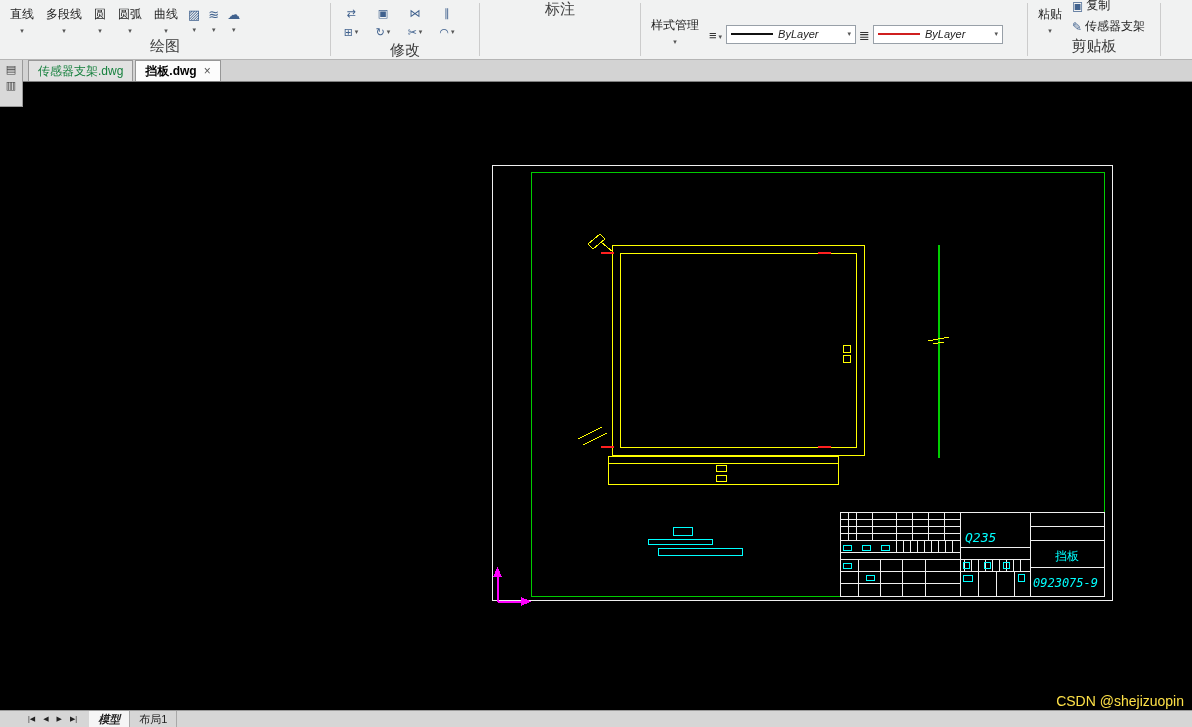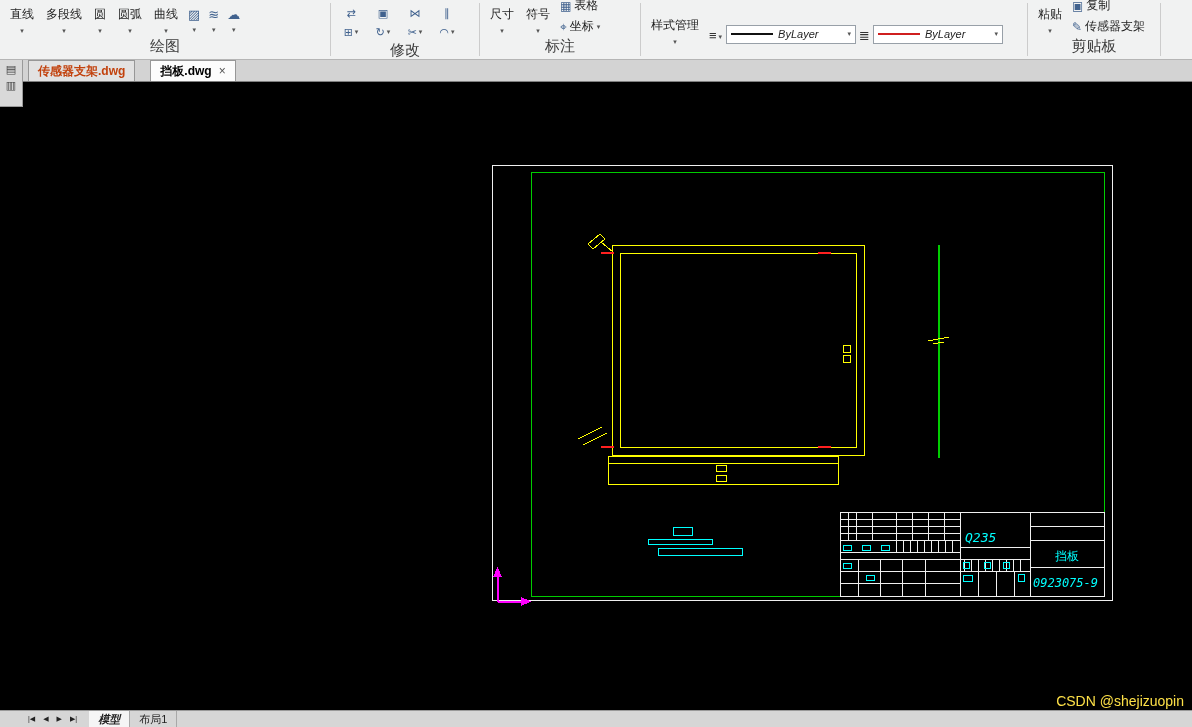--- a/index.html
+++ b/index.html
@@ -32,22 +32,22 @@
   .combo{display:flex;align-items:center;height:19px;background:#fff;border:1px solid #98a0a8;margin-top:8px;padding:0 4px;width:130px;font-style:italic;}
   .combo .caret{margin:0;}
   .combo-line{width:42px;height:0;border-top:2px solid #111;margin-right:5px;flex:none;}
   .combo-line.red{border-top-color:#cf1f1f;}
   .combo-text{flex:1;font-size:11px;overflow:hidden;white-space:nowrap;}
   .lw-btn{padding:10px 3px 0;font-size:13px;color:#333;}
 
   
   .main{position:relative;height:650px;}
   .doc-tabbar{height:22px;background:#d3d3d3;border-bottom:1px solid #7f7f7f;display:flex;align-items:flex-end;padding-left:28px;}
-  .doc-tab{height:21px;display:flex;align-items:center;padding:0 9px;margin-right:2px;background:#e2e2e2;border:1px solid #979797;border-bottom:none;color:#c2410c;font-weight:bold;}
-  .doc-tab.active{background:#fcfcfc;color:#000;font-weight:bold;margin-left:13px;}
+  .doc-tab{height:21px;display:flex;align-items:center;padding:0 9px;margin-right:2px;background:#e2e2e2;border:1px solid #979797;border-bottom:none;color:#15803d;}
+  .doc-tab.active{background:#fcfcfc;color:#000;font-weight:bold;}
   .tab-close{margin-left:7px;font-weight:normal;color:#555;font-size:12px;line-height:12px;}
   .side-chip{position:absolute;left:0;top:0;width:23px;height:47px;background:#d9d9d9;border-right:1px solid #9a9a9a;border-bottom:1px solid #9a9a9a;display:flex;flex-direction:column;align-items:center;padding-top:3px;gap:4px;z-index:3;}
   .side-chip span{font-size:11px;color:#444;line-height:12px;}
   .canvas{position:relative;height:628px;background:#000;}
   .dwg{position:absolute;left:0;top:0;}
   .dwg text{font-family:"DejaVu Sans Mono","Liberation Mono",monospace;}
   .watermark{position:absolute;right:8px;bottom:1px;font-size:14px;color:#fde047;}
 
   
   .statusbar{height:17px;background:#d6d6d6;border-top:1px solid #999;display:flex;align-items:center;padding-left:24px;}
@@ -133,41 +133,20 @@
             <span class="caret">▾</span>
           </div>
       </div>
     </div>
     <div class="rgroup-label">修改</div>
   </div>
 
   <div class="rsep"></div>
 
   <div class="rgroup g-annotate">
-    <div class="rgroup-body">
-      <div class="split-btn">
-        <span class="sb-label">尺寸</span>
-        <span class="caret">▾</span>
-      </div>
-      <div class="split-btn">
-        <span class="sb-label">符号</span>
-        <span class="caret">▾</span>
-      </div>
-      <div class="col">
-        <div class="mini-row clip-up">
-          <span class="mini-icon">▦</span>
-          <span>表格</span>
-        </div>
-        <div class="mini-row">
-          <span class="mini-icon">⌖</span>
-          <span>坐标</span>
-          <span class="caret">▾</span>
-        </div>
-      </div>
-    </div>
     <div class="rgroup-label">标注</div>
   </div>
 
   <div class="rsep"></div>
 
   <div class="rgroup g-props">
     <div class="rgroup-body">
       <div class="split-btn">
         <span class="sb-label">样式管理</span>
         <span class="caret">▾</span>

